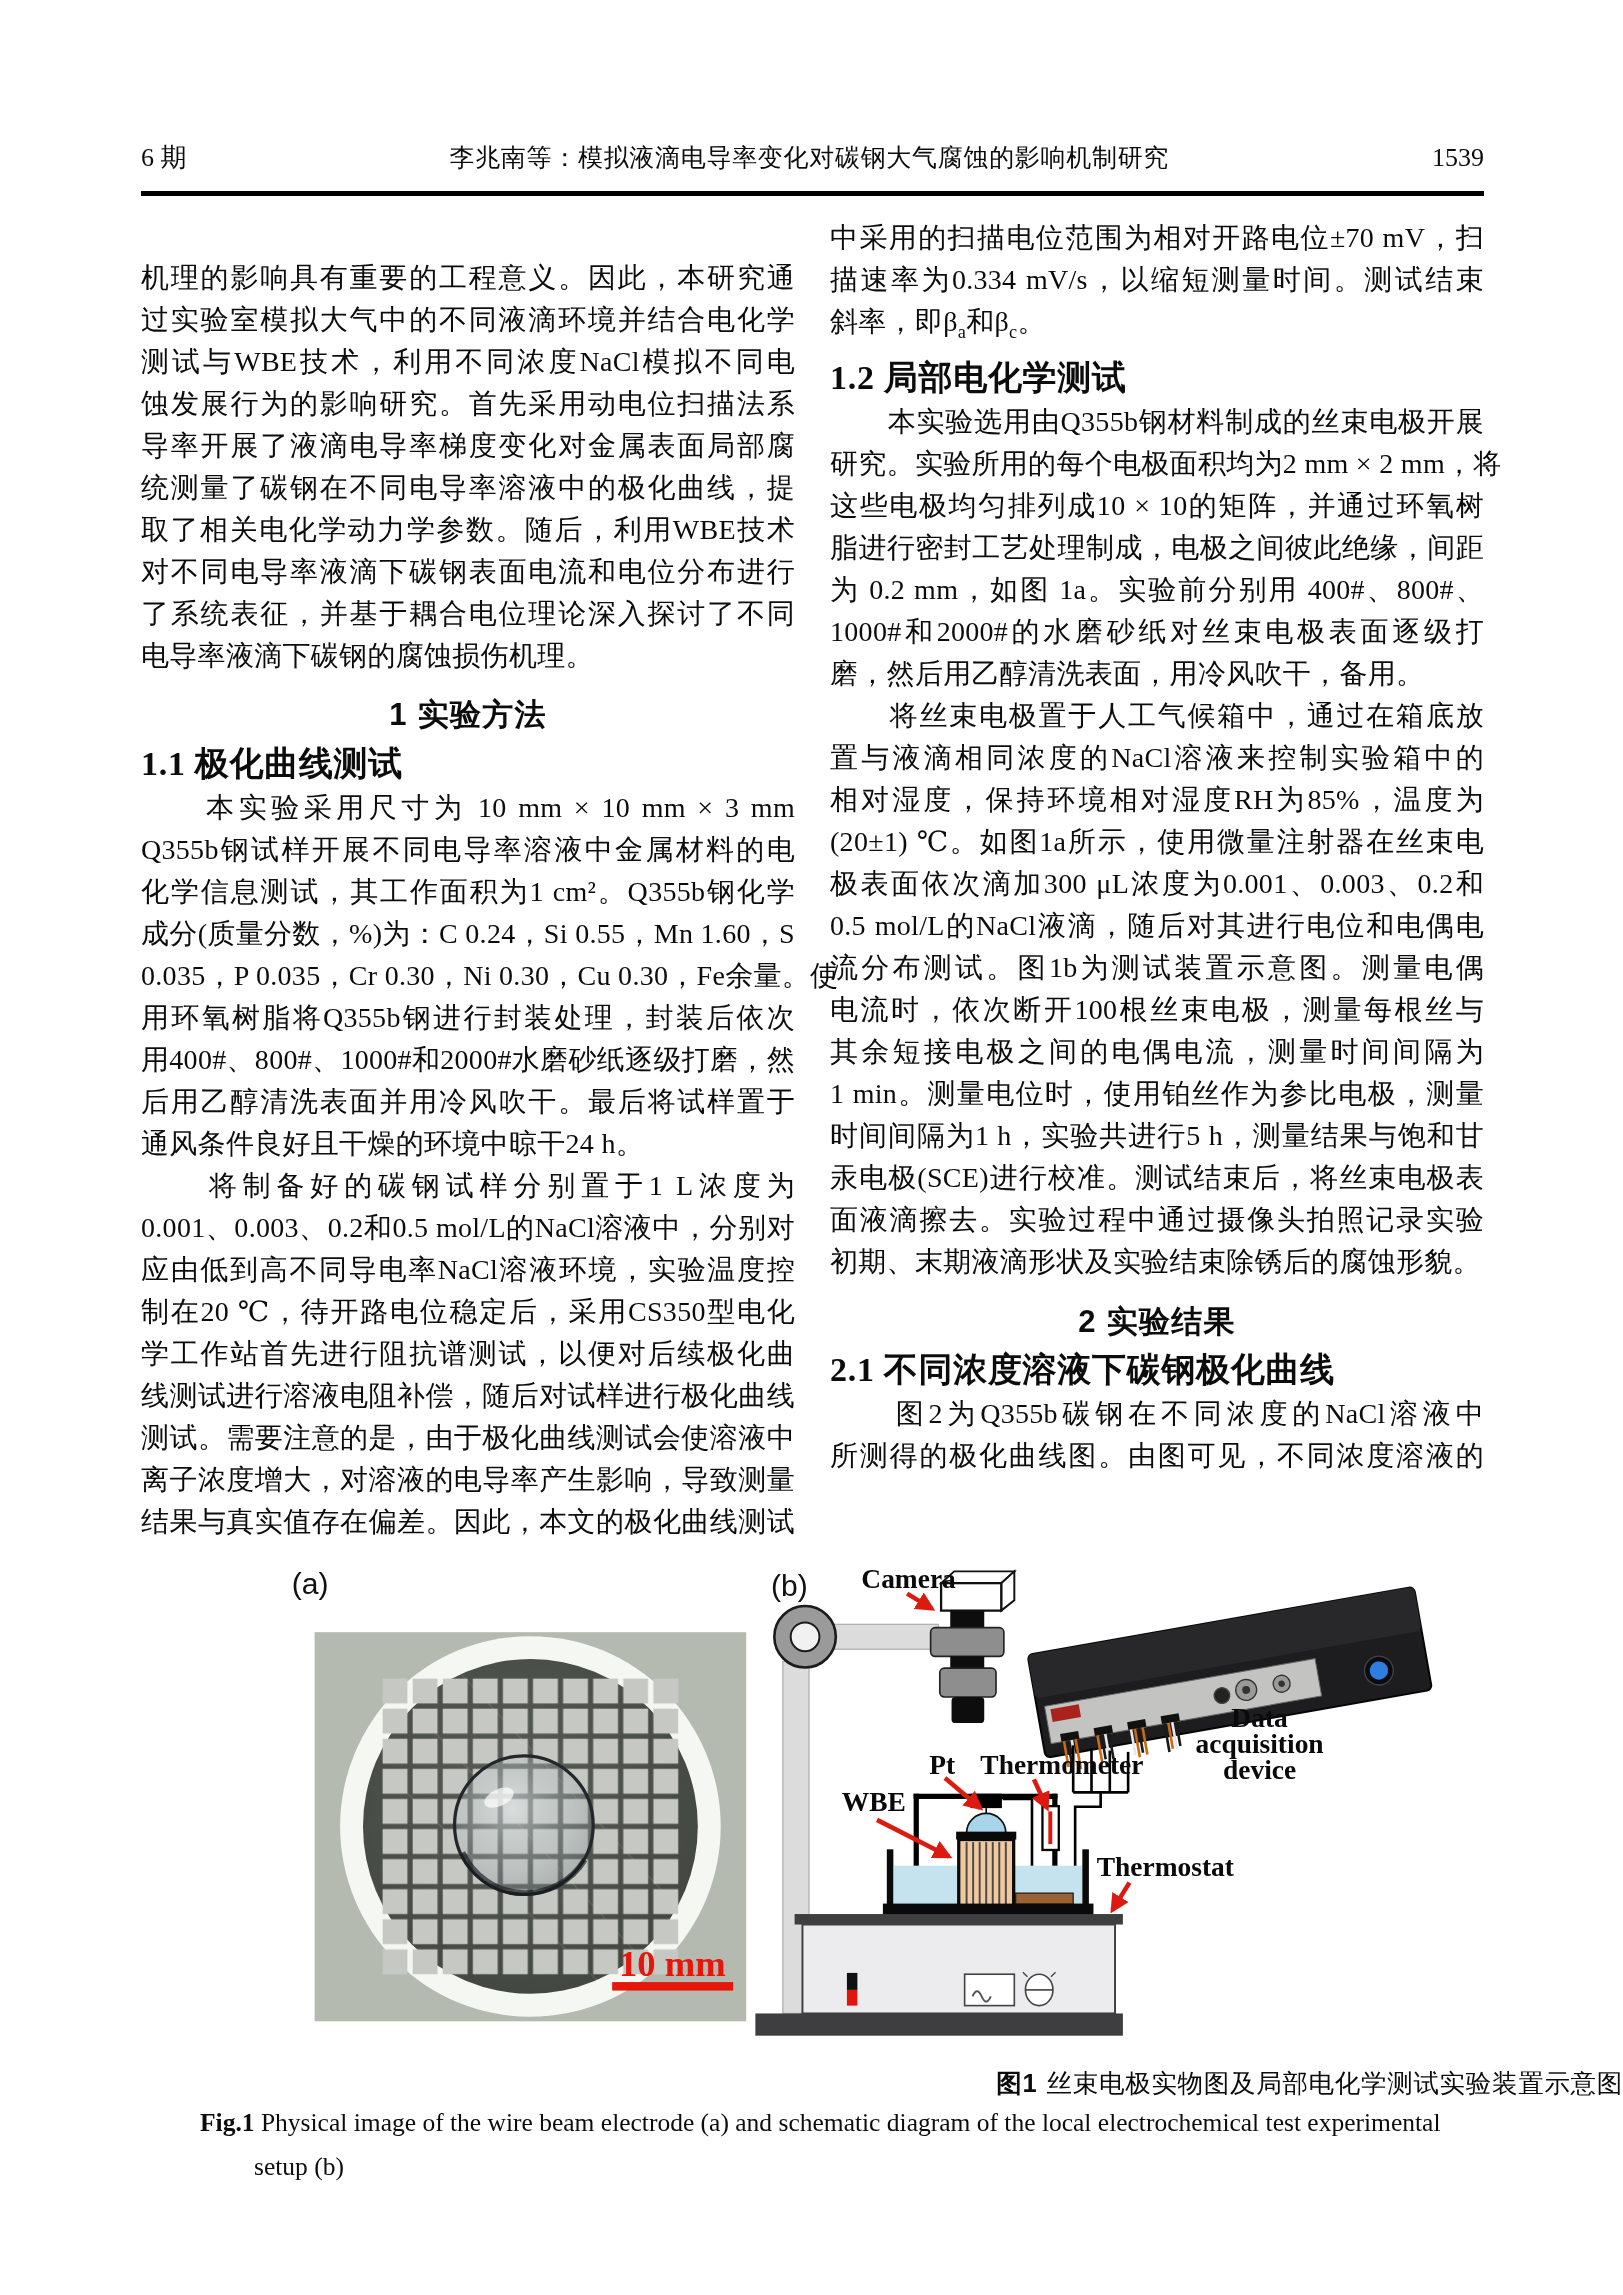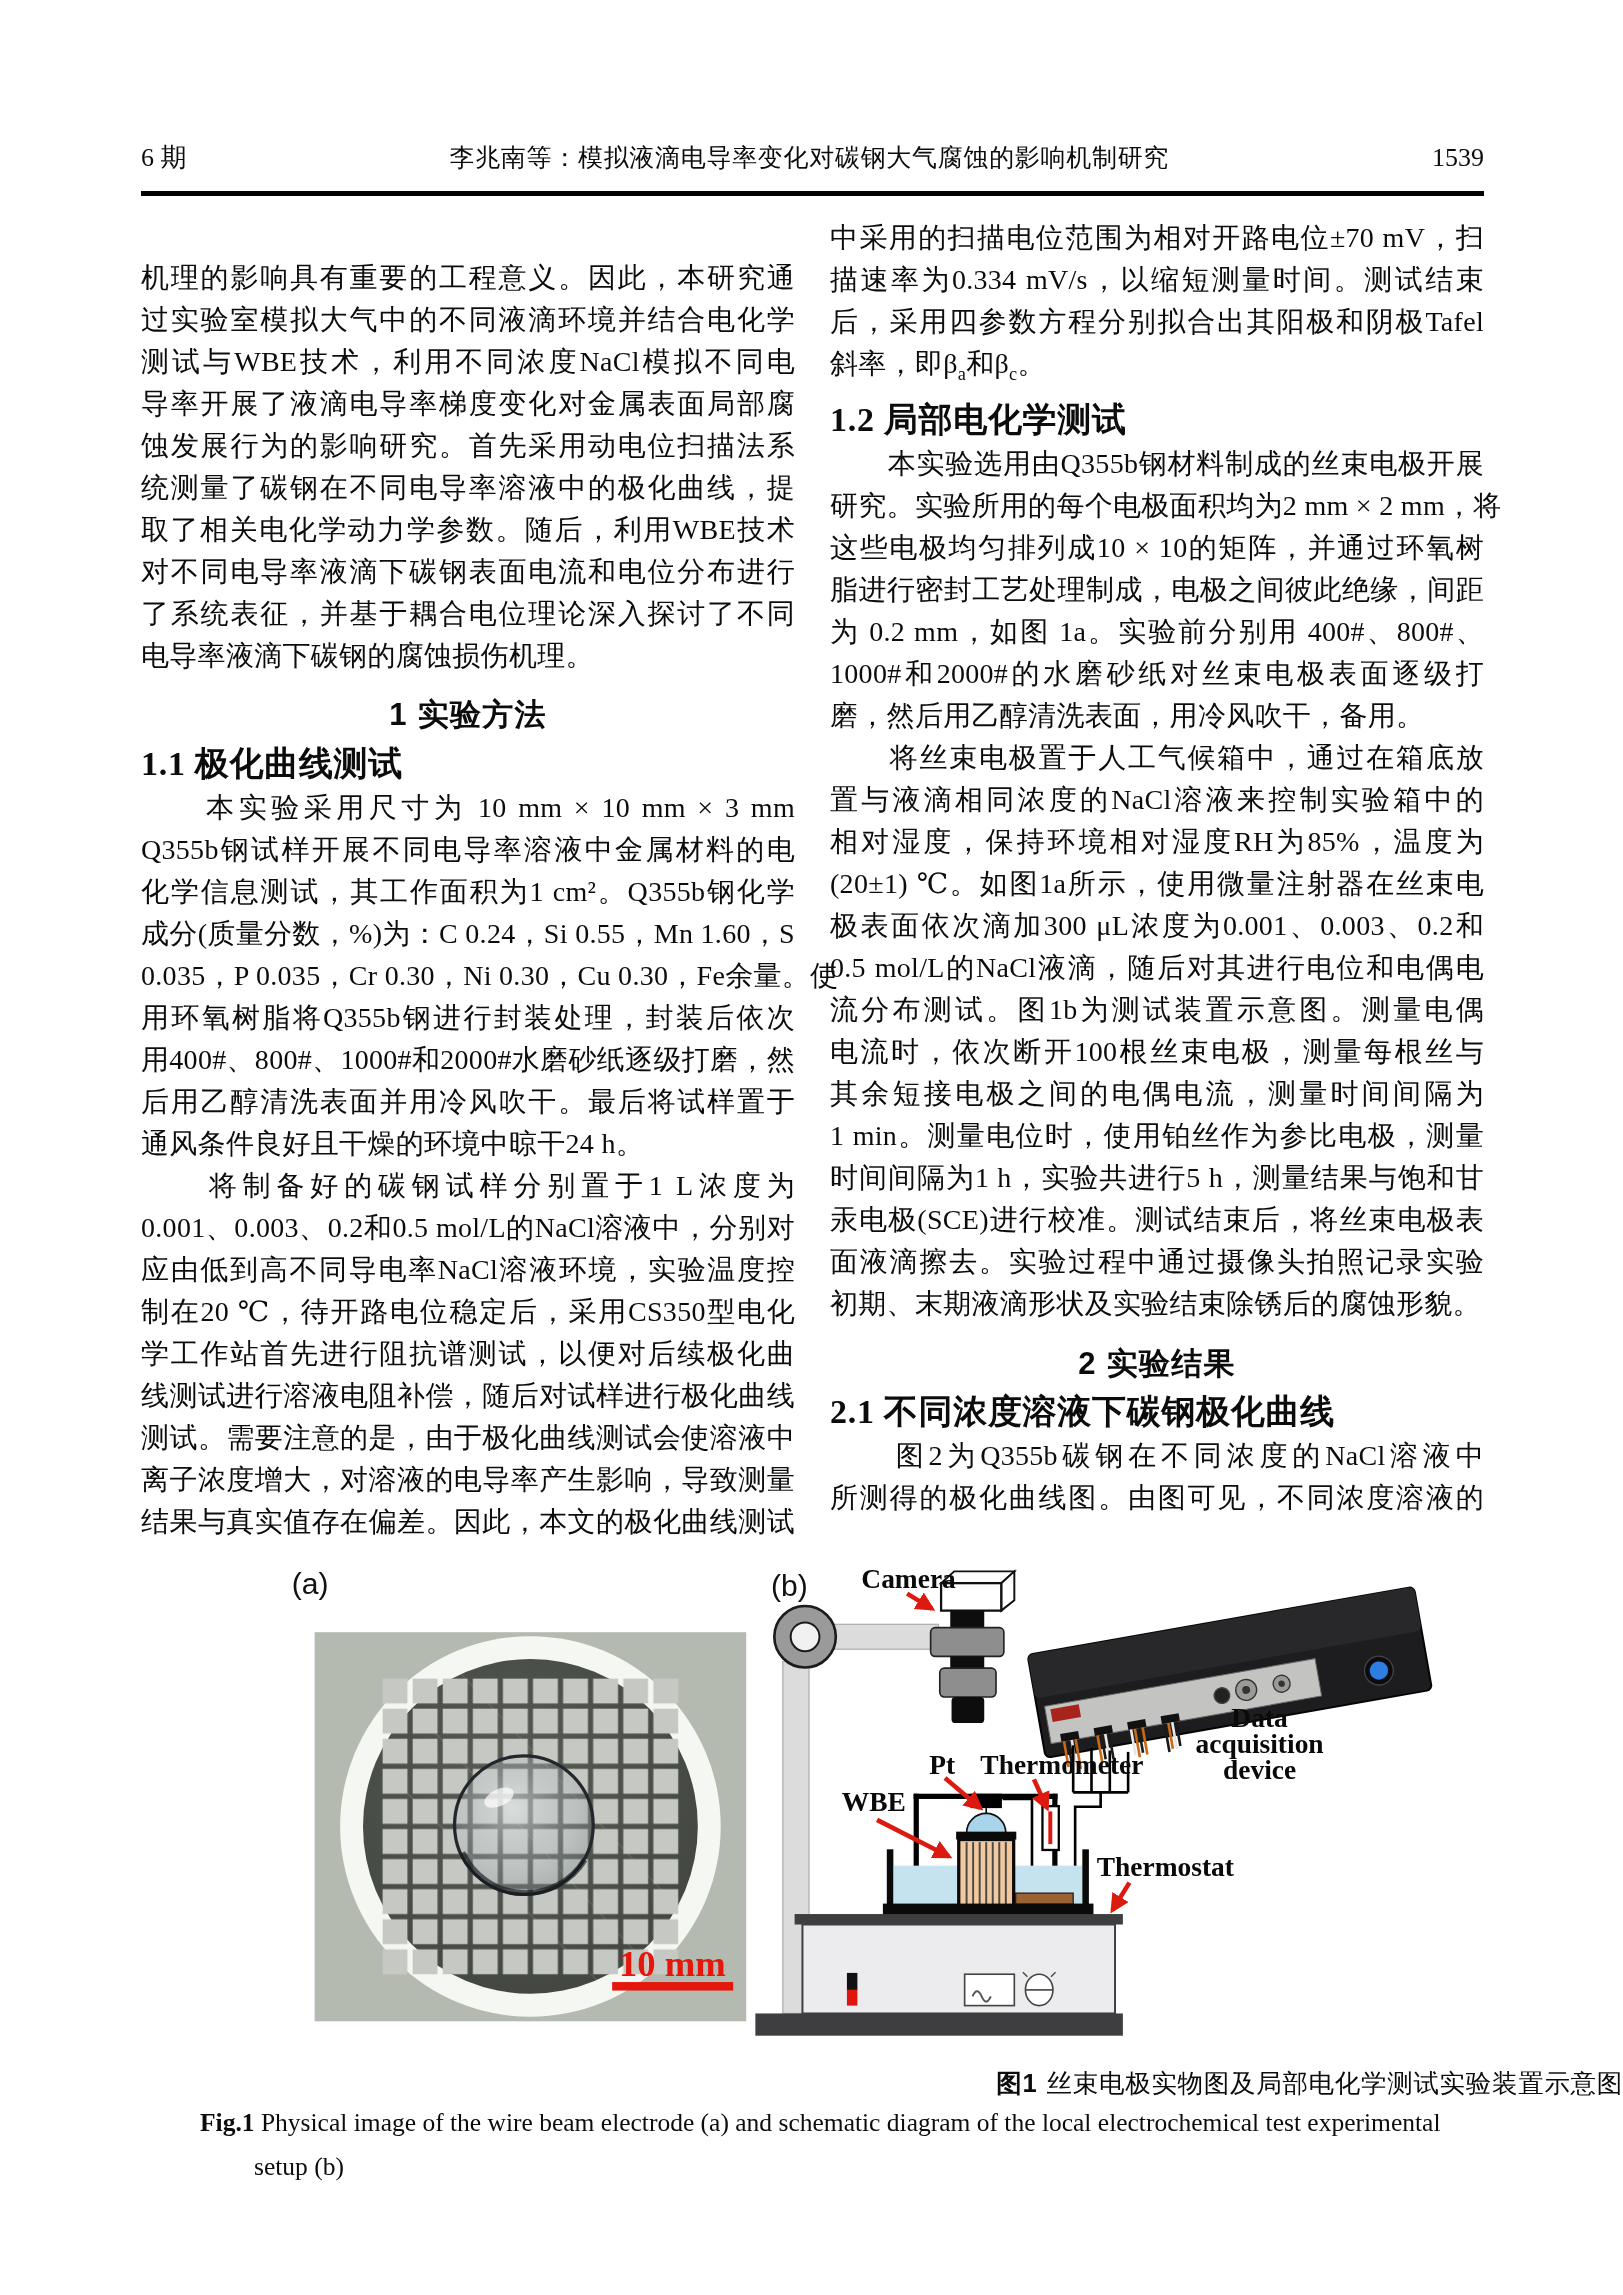--- a/index.html
+++ b/index.html
@@ -51,22 +51,22 @@
   <span class="mid">李兆南等：模拟液滴电导率变化对碳钢大气腐蚀的影响机制研究</span>
   <span>1539</span>
 </div>
 <div class="rule"></div>
 
 <div class="col col-left">
   <div>
       <div class="tline">机理的影响具有重要的工程意义。因此，本研究通</div>
       <div class="tline">过实验室模拟大气中的不同液滴环境并结合电化学</div>
       <div class="tline">测试与WBE技术，利用不同浓度NaCl模拟不同电</div>
+      <div class="tline">蚀发展行为的影响研究。首先采用动电位扫描法系</div>
       <div class="tline">导率开展了液滴电导率梯度变化对金属表面局部腐</div>
-      <div class="tline">蚀发展行为的影响研究。首先采用动电位扫描法系</div>
       <div class="tline">统测量了碳钢在不同电导率溶液中的极化曲线，提</div>
       <div class="tline">取了相关电化学动力学参数。随后，利用WBE技术</div>
       <div class="tline">对不同电导率液滴下碳钢表面电流和电位分布进行</div>
       <div class="tline">了系统表征，并基于耦合电位理论深入探讨了不同</div>
       <div class="tline plain">电导率液滴下碳钢的腐蚀损伤机理。</div>
     </div>
   <h2 class="h-sec">1 实验方法</h2>
   <h3 class="h-sub">1.1 极化曲线测试</h3>
   <div>
       <div class="tline">　　本实验采用尺寸为 10 mm × 10 mm × 3 mm</div>
@@ -89,21 +89,20 @@
       <div class="tline">测试。需要注意的是，由于极化曲线测试会使溶液中</div>
       <div class="tline">离子浓度增大，对溶液的电导率产生影响，导致测量</div>
       <div class="tline">结果与真实值存在偏差。因此，本文的极化曲线测试</div>
     </div>
 </div>
 
 <div class="col col-right">
   <div>
       <div class="tline">中采用的扫描电位范围为相对开路电位±70 mV，扫</div>
       <div class="tline">描速率为0.334 mV/s，以缩短测量时间。测试结束</div>
-      <div class="tline">后，采用四参数方程分别拟合出其阳极和阴极Tafel</div>
     </div>
   <div class="tline plain">
     <span>斜率，即β</span><sub>a</sub><span>和β</span><sub>c</sub><span>。</span>
   </div>
   <h3 class="h-sub">1.2 局部电化学测试</h3>
   <div>
       <div class="tline">　　本实验选用由Q355b钢材料制成的丝束电极开展</div>
       <div class="tline">研究。实验所用的每个电极面积均为2 mm × 2 mm，将</div>
       <div class="tline">这些电极均匀排列成10 × 10的矩阵，并通过环氧树</div>
       <div class="tline">脂进行密封工艺处理制成，电极之间彼此绝缘，间距</div>

